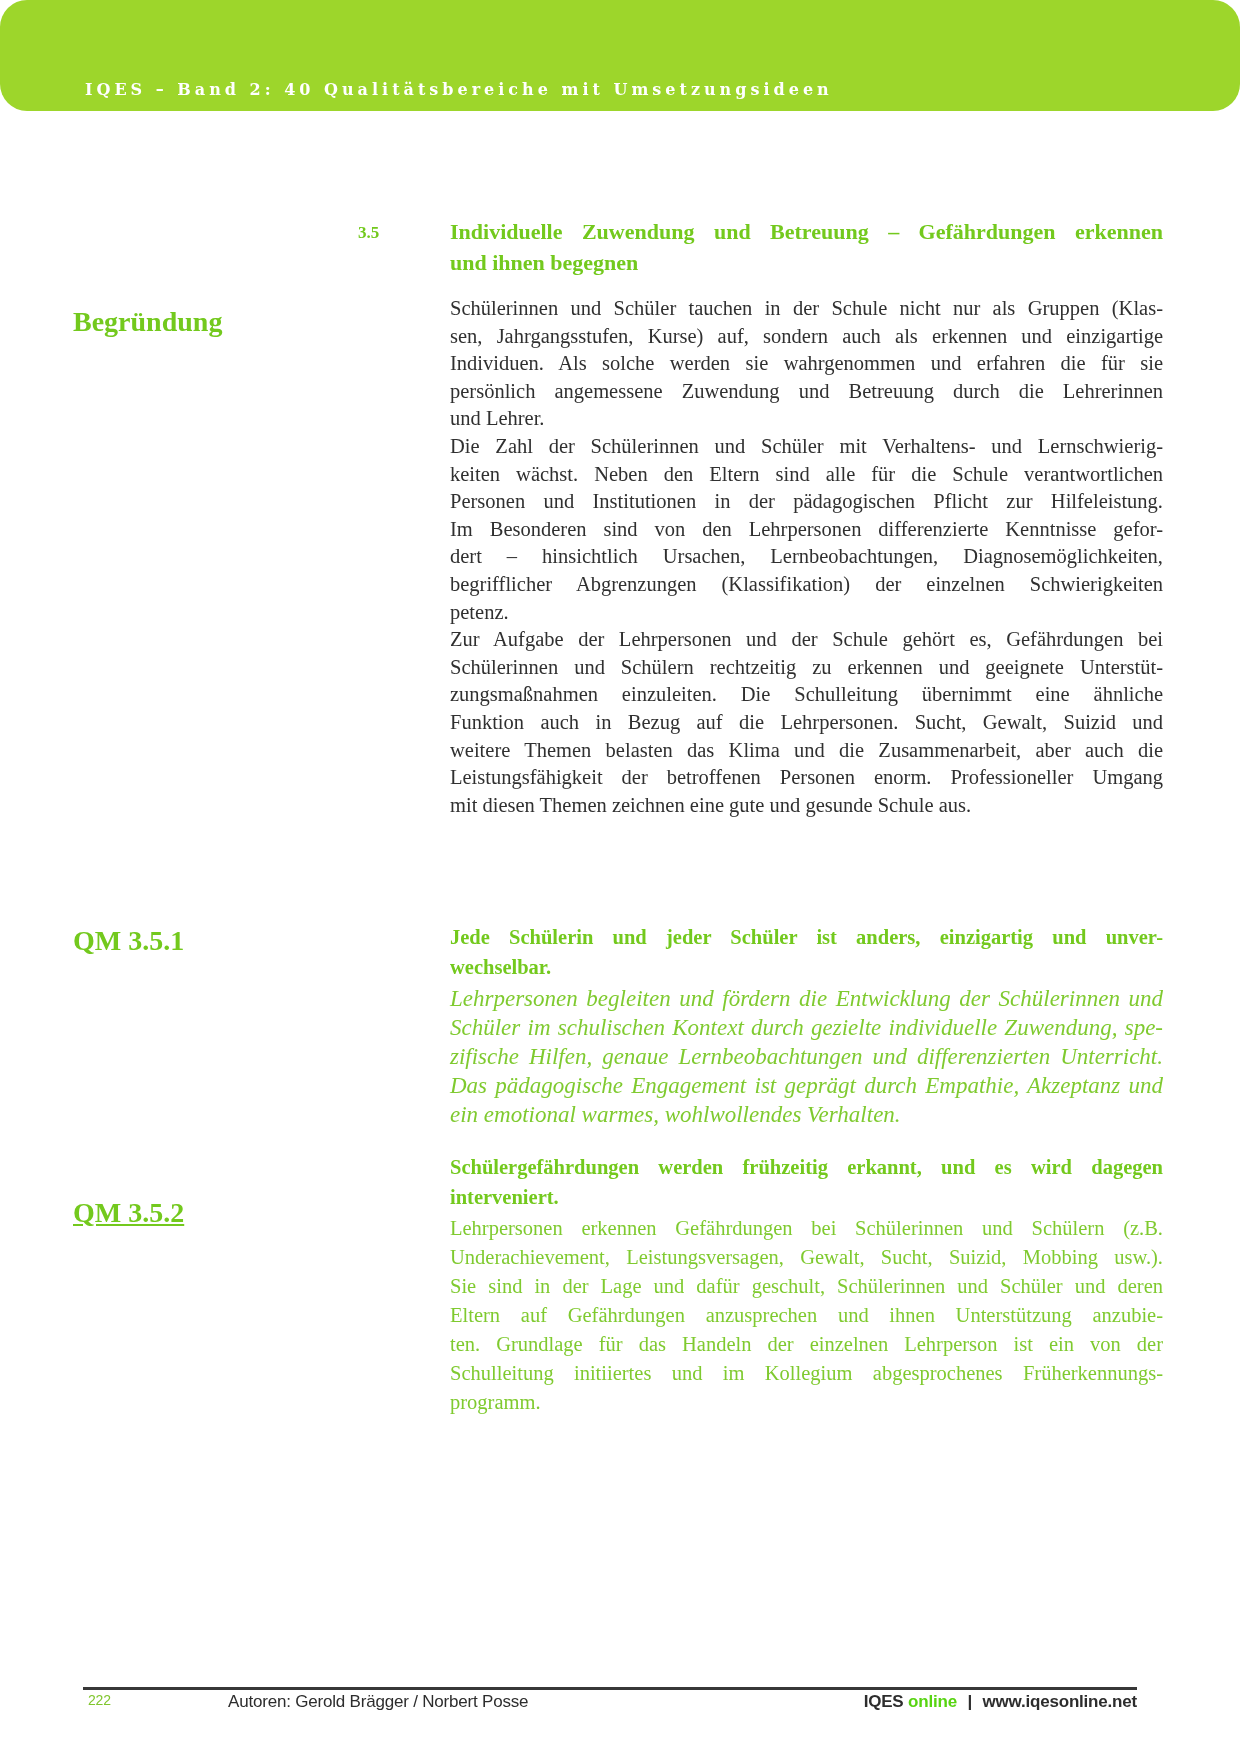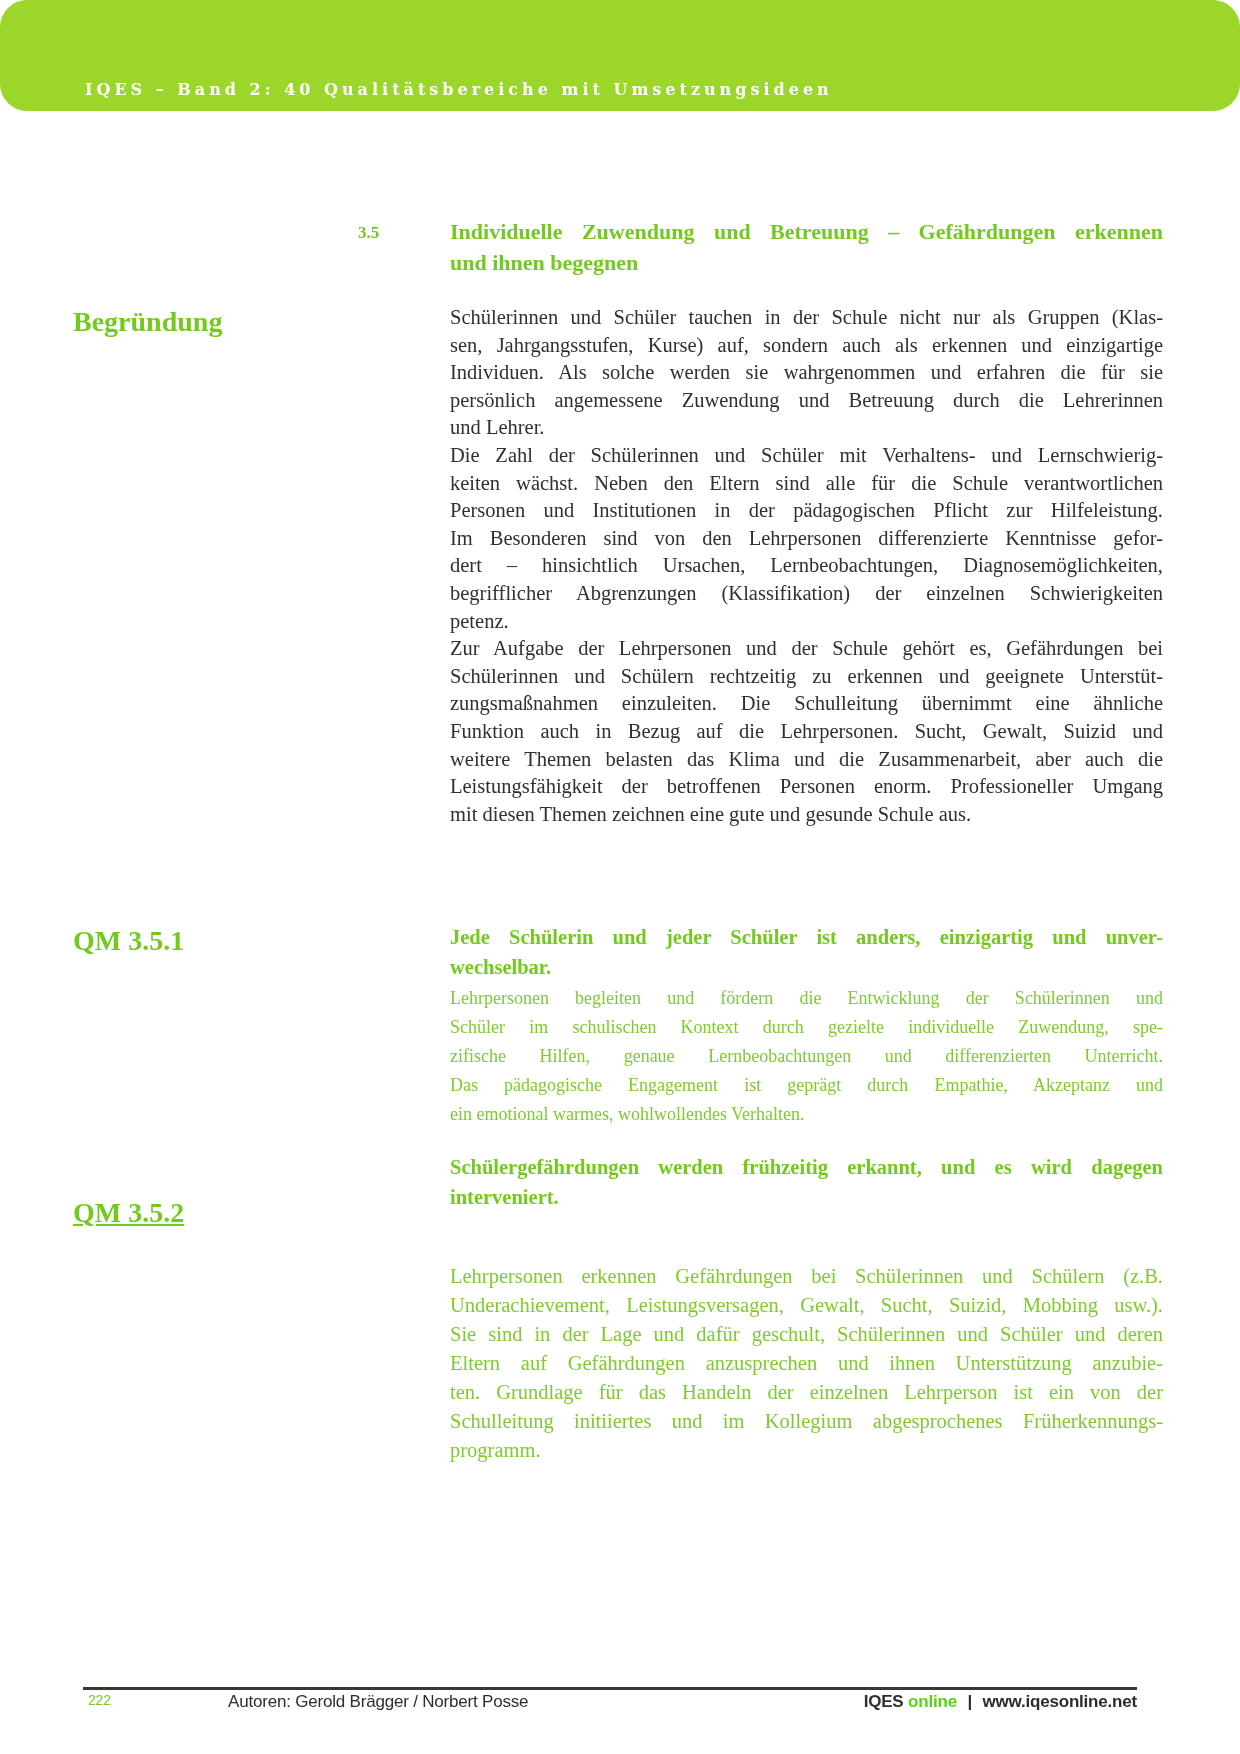--- a/index.html
+++ b/index.html
@@ -33,25 +33,25 @@
   }
 
   
   .side-label {
     position:absolute; left:73px;
     font-size:28px; font-weight:700; color:#73c91d; white-space:nowrap;
   }
 
   
   .col { position:absolute; left:450px; width:713px; }
-  .body-col   { top:304px;  font-size:20.5px; line-height:27.6px; color:#303030; }
+  .body-col   { top:295px;  font-size:20.5px; line-height:27.6px; color:#303030; }
   .qm1-statement { top:922px;  font-size:20.5px; line-height:30px; font-weight:700; color:#73c91d; }
-  .qm1-body      { top:984px;  font-size:18px; line-height:29px; color:#7fca2f; }
+  .qm1-body      { top:984px;  font-size:23px; line-height:29px; color:#7fca2f;font-style:italic; }
   .qm2-statement { top:1152px; font-size:20.5px; line-height:30px; font-weight:700; color:#73c91d; }
-  .qm2-body      { top:1214px; font-size:20.5px; line-height:29px; color:#7fca2f;margin-top:48px; }
+  .qm2-body      { top:1214px; font-size:20.5px; line-height:29px; color:#7fca2f; }
 
   
   .jline { text-align:justify; text-align-last:justify; white-space:normal; }
   .jline.last { text-align-last:left; }
 
   
   .footer-rule {
     position:absolute; left:83px; top:1687px; width:1054px; height:3px;
     background:#383838;
   }

